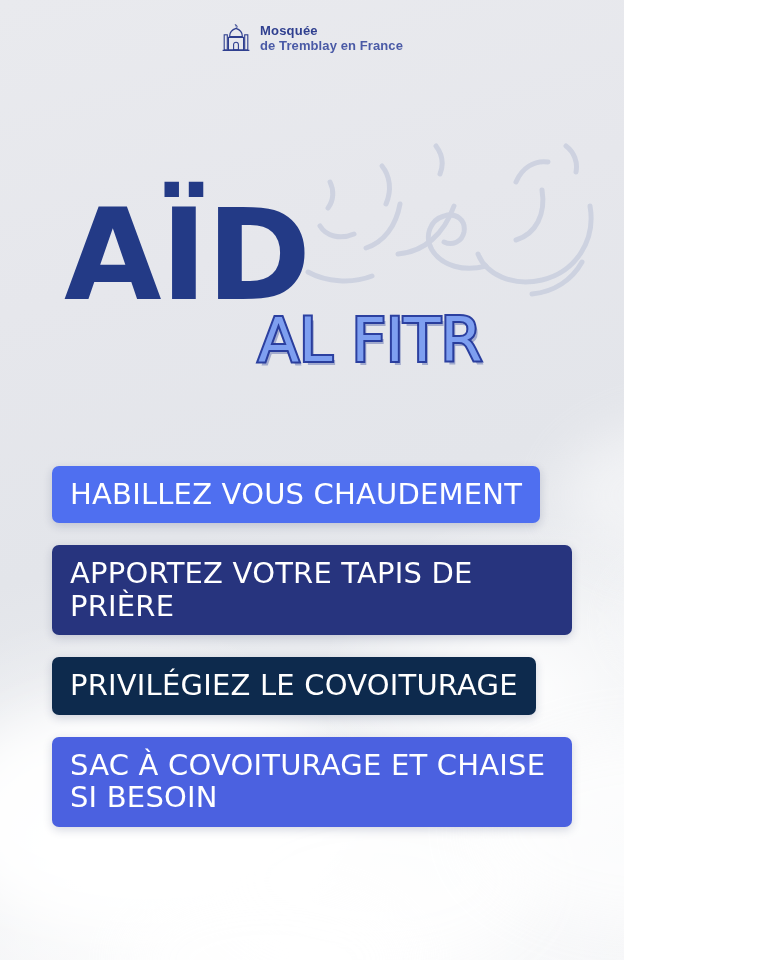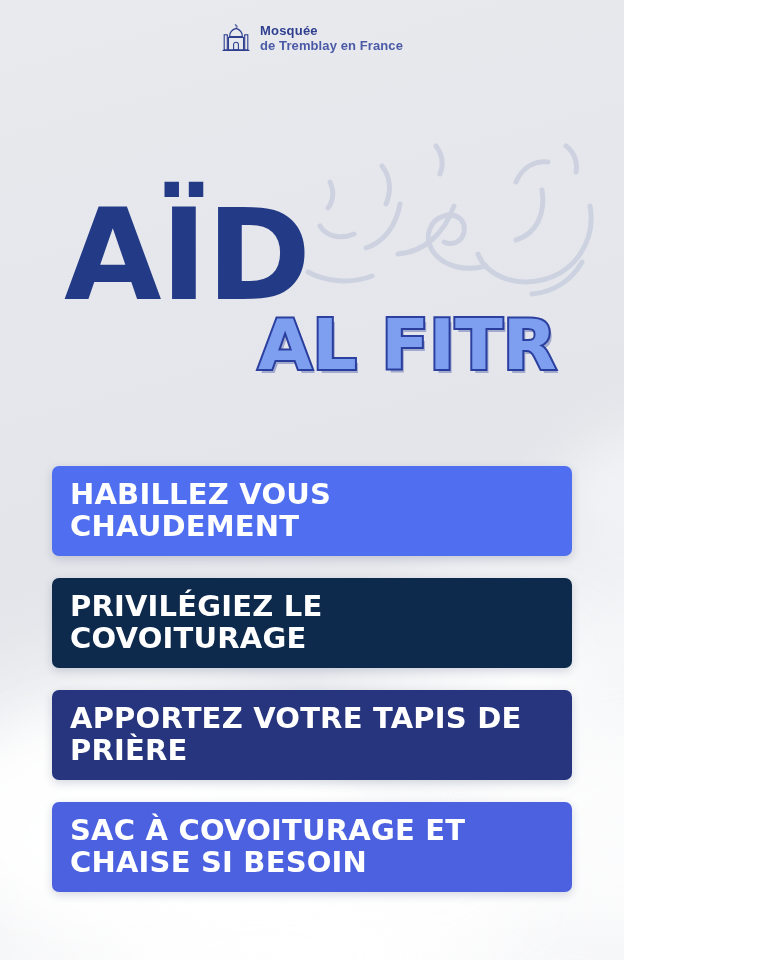--- a/index.html
+++ b/index.html
@@ -98,42 +98,42 @@
     font-size: 126px;
     line-height: 0.95;
     font-weight: bold;
     color: #233a86;
     letter-spacing: -1px;
     font-family: "DejaVu Sans", sans-serif;
   }
   .title-sub {
     margin: -6px 0 0 0;
     padding-left: 258px;
-    font-size: 70px;
+    font-size: 60px;
     line-height: 1;
-    font-weight: bold;
+    font-weight: normal;
     font-family: "DejaVu Sans", sans-serif;
     color: #7e9ff0;
     letter-spacing: 0px;
     -webkit-text-stroke: 4px #2c40a0;
     paint-order: stroke fill;
     text-shadow: 3px 4px 0 rgba(38,56,150,0.35);
   }
 
   
   .banners {
     position: absolute;
     left: 52px;
     top: 466px;
     right: 52px;
   }
   .banner {
     display: inline-block;
     color: #ffffff;
-    font-weight: bold;
+    font-weight: normal;
     font-size: 29px;
     line-height: 1.12;
     letter-spacing: .2px;
     padding: 12px 18px 13px 18px;
     border-radius: 7px;
     margin-bottom: 22px;
     font-family: "DejaVu Sans", sans-serif;
     box-shadow: 0 3px 10px rgba(30,40,90,0.18);
   }
   .banner-wrap { display: block; }
@@ -194,23 +194,23 @@
   <div class="title-block">
     <h1 class="title-aid">AÏD</h1>
     <h2 class="title-sub">AL FITR</h2>
   </div>
 
   <div class="banners">
     <div class="banner-wrap">
       <span class="banner b1">HABILLEZ VOUS CHAUDEMENT</span>
     </div>
     <div class="banner-wrap">
+      <span class="banner b2">APPORTEZ VOTRE TAPIS DE PRIÈRE</span>
+    </div>
+    <div class="banner-wrap">
       <span class="banner b3">PRIVILÉGIEZ LE COVOITURAGE</span>
     </div>
     <div class="banner-wrap">
-      <span class="banner b2">APPORTEZ VOTRE TAPIS DE PRIÈRE</span>
-    </div>
-    <div class="banner-wrap">
       <span class="banner b4">SAC À COVOITURAGE ET CHAISE SI BESOIN</span>
     </div>
   </div>
 
 </div>
 
 </body></html>

